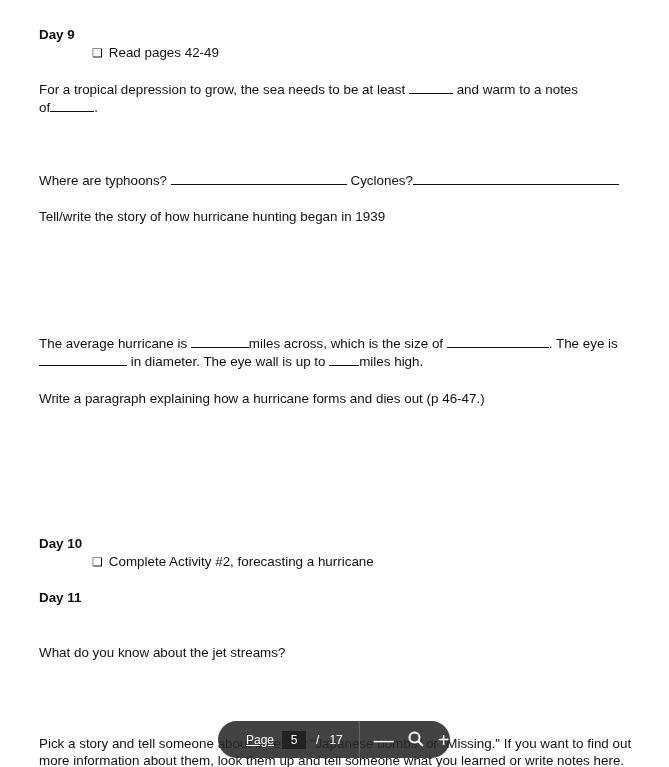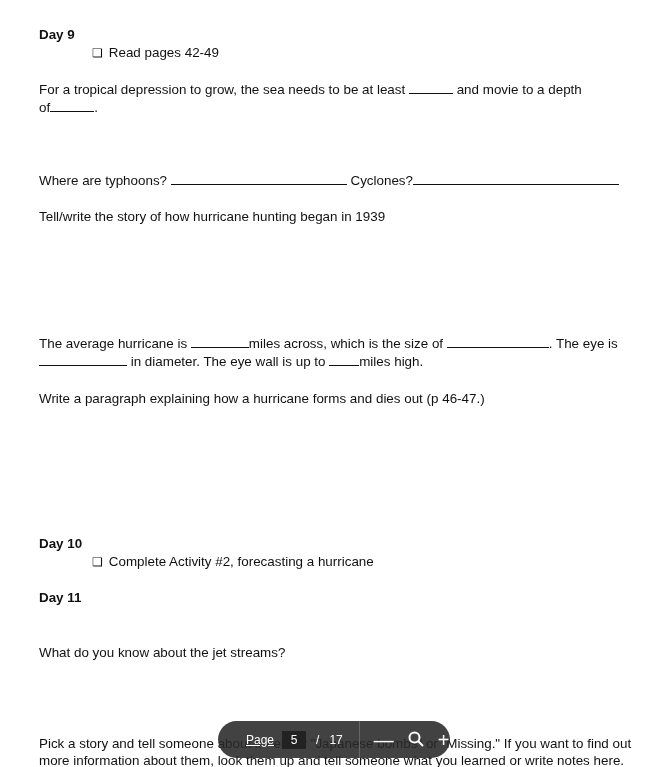--- a/index.html
+++ b/index.html
@@ -30,21 +30,21 @@
 <body>
 
 <div class="page">
 
   <div class="line heading" style="top:26px">Day 9</div>
   <div class="line task" style="top:44px">
     <span class="box">❏</span><span>Read pages 42-49</span>
   </div>
 
   <div class="line" style="top:81px">
-    <span>For a tropical depression to grow, the sea needs to be at least </span><span class="blank" style="width:44px"></span><span> and movie to a depth</span>
+    <span>For a tropical depression to grow, the sea needs to be at least </span><span class="blank" style="width:44px"></span><span> and warm to a notes</span>
   </div>
   <div class="line" style="top:99px">
     <span>of</span><span class="blank" style="width:44px"></span><span>.</span>
   </div>
 
 
   <div class="line" style="top:172px">
     <span>Where are typhoons? </span><span class="blank" style="width:176px"></span><span> Cyclones?</span><span class="blank" style="width:206px"></span>
   </div>
 

